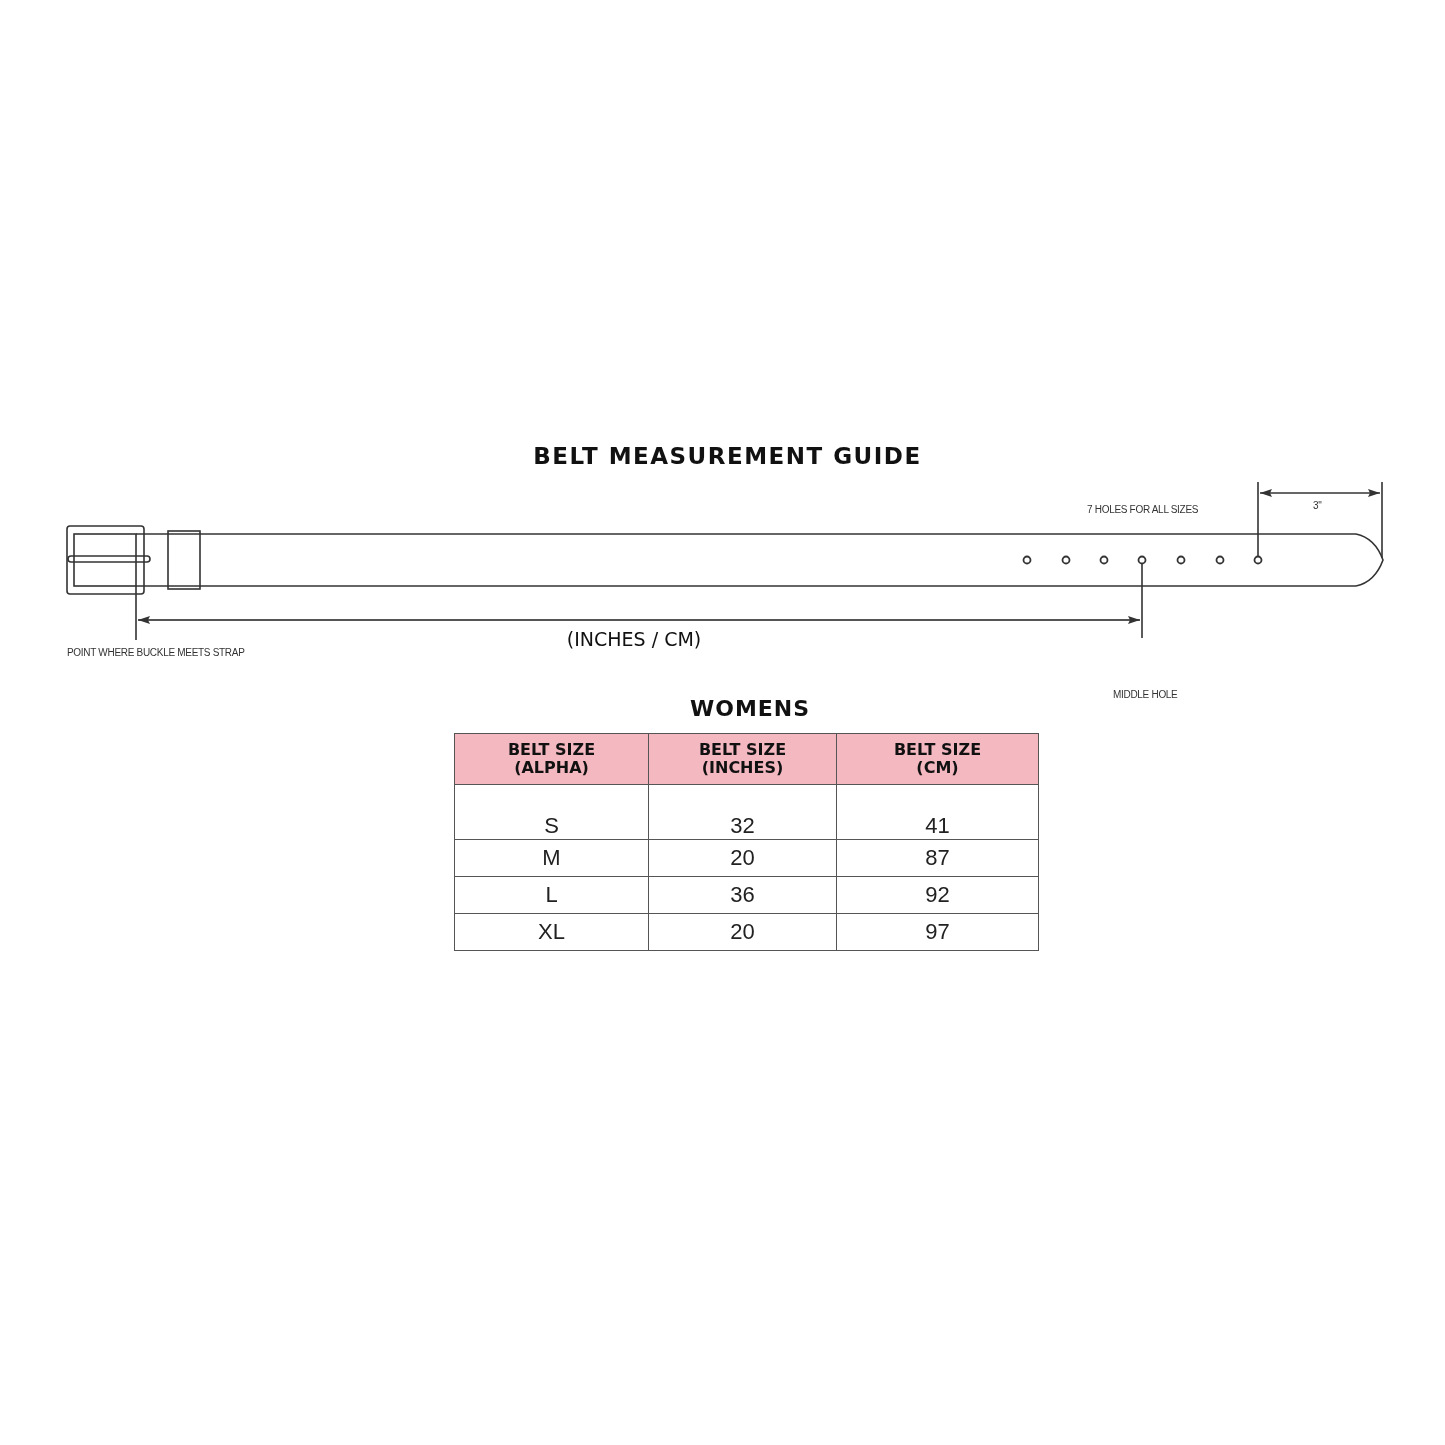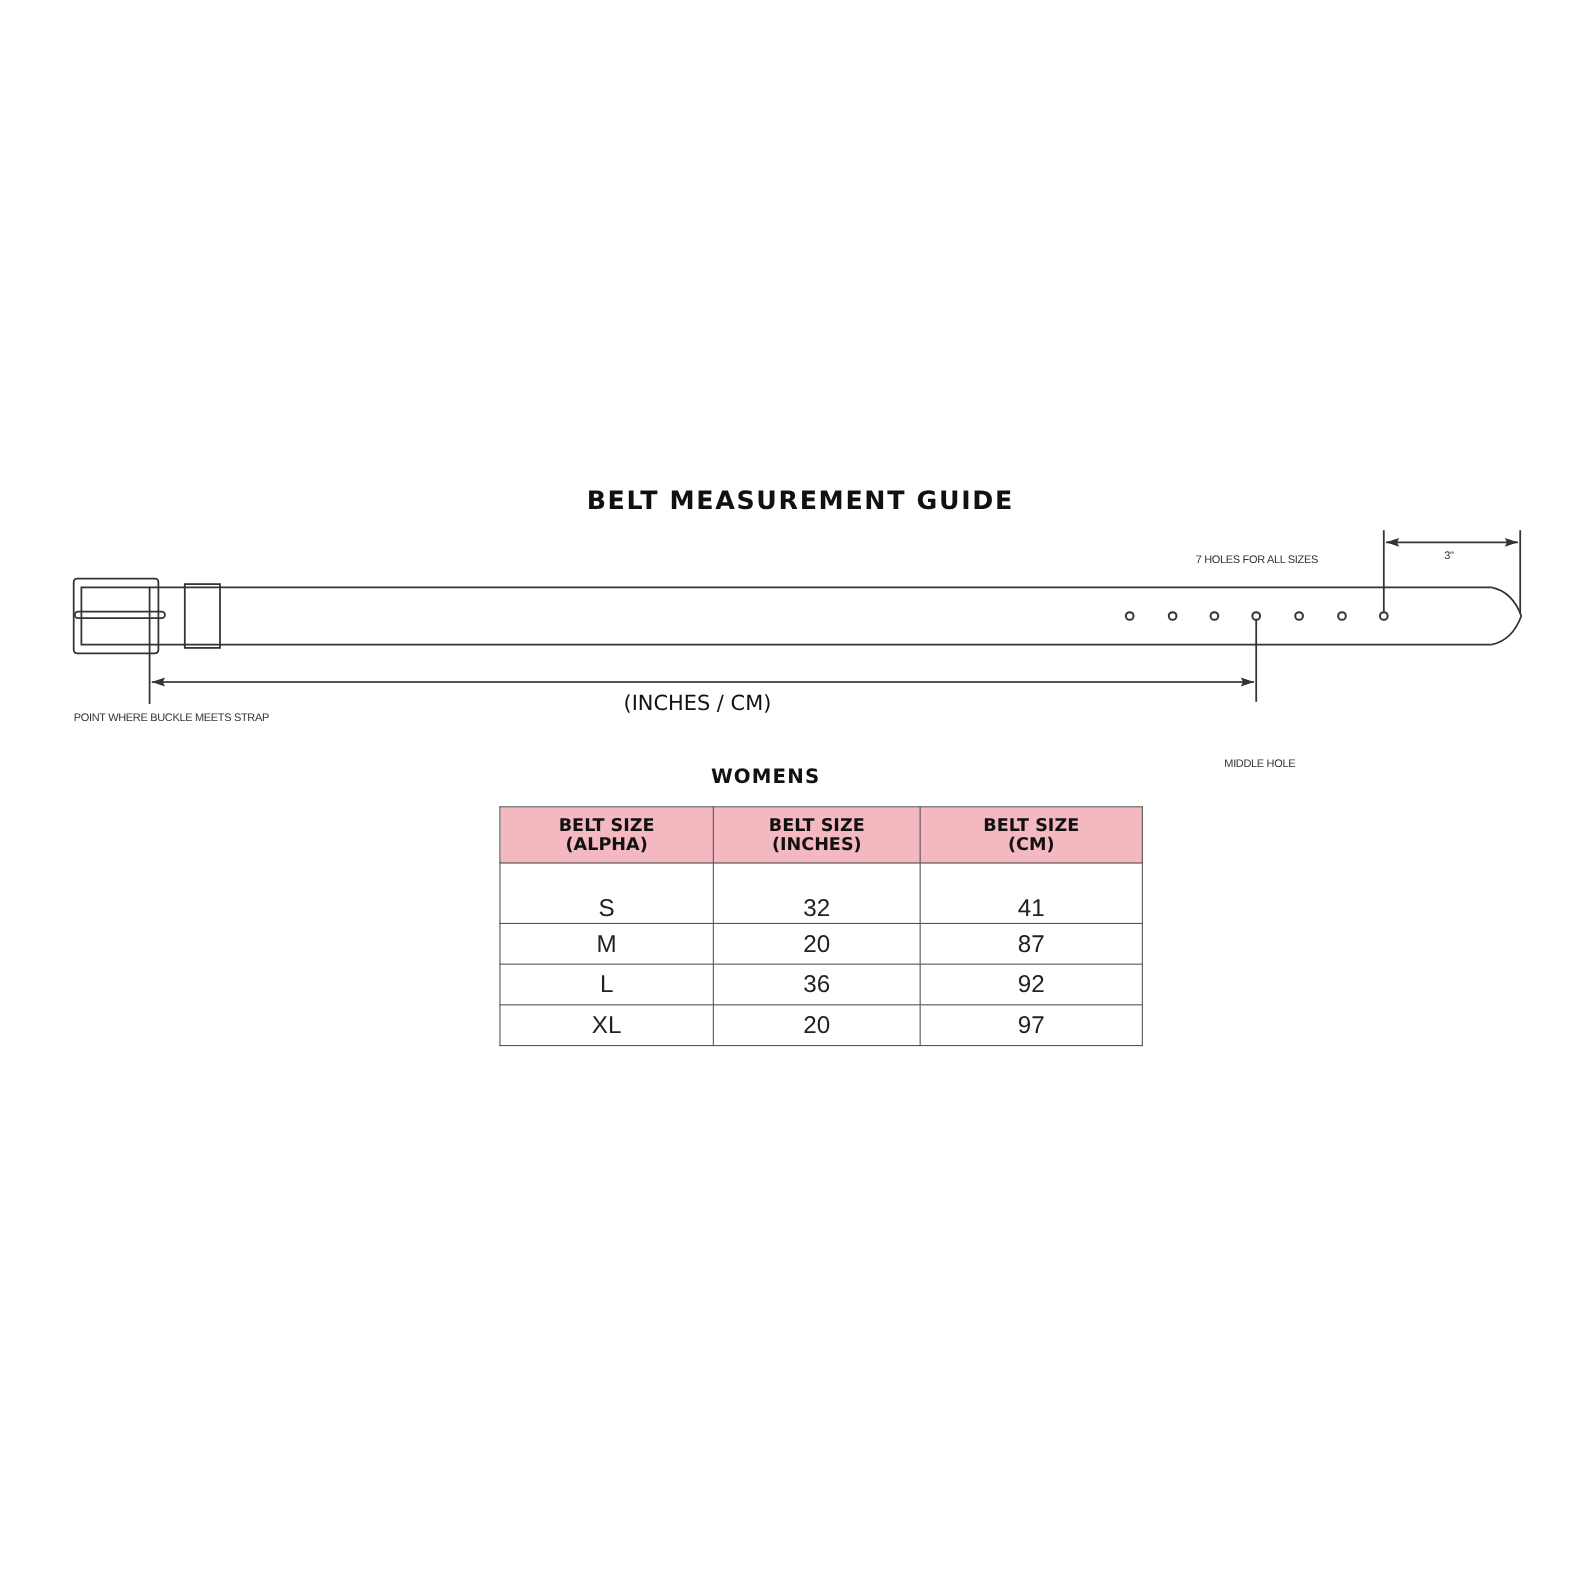--- a/index.html
+++ b/index.html
@@ -4,22 +4,22 @@
   <style>
     html, body { margin: 0; padding: 0; background: #ffffff; }
     body { width: 1445px; height: 1445px; position: relative; overflow: hidden;
            font-family: "Liberation Sans", sans-serif; color: #111; }
     .title { position: absolute; left: 0; width: 1455px; top: 443px; text-align: center;
              font-family: "DejaVu Sans", sans-serif; font-weight: bold; font-size: 23px; letter-spacing: 1.5px; }
     svg.diagram { position: absolute; left: 0; top: 0; }
     .lbl { position: absolute; font-size: 10px; letter-spacing: -0.3px; color: #333; white-space: nowrap; }
     .units { position: absolute; left: 534px; width: 200px; top: 628px; text-align: center;
              font-family: "DejaVu Sans", sans-serif; font-weight: normal; font-size: 19px; }
-    .section { position: absolute; left: 596px; width: 200px; top: 696px; text-align: center;
-               font-family: "DejaVu Sans", sans-serif; font-weight: bold; font-size: 18px; letter-spacing: 1px; }
+    .section { position: absolute; left: 650px; width: 200px; top: 696px; text-align: center;
+               font-family: "DejaVu Sans", sans-serif; font-weight: bold; font-size: 22px; letter-spacing: 1px; }
     table.sizes { position: absolute; left: 454px; top: 733px; border-collapse: collapse; padding-left: 38px; }
     table.sizes th, table.sizes td { border: 1.5px solid #555; padding: 0; text-align: center; }
     table.sizes th { height: 50px; font-family: "DejaVu Sans", sans-serif; font-weight: bold;
                      font-size: 16px; line-height: 18px; vertical-align: middle; }
     table.sizes td { font-size: 22px; color: #222; }
     .row-first td { height: 54px; vertical-align: bottom; padding-bottom: 2px; }
     .row td { height: 36px; vertical-align: middle; }
     .c1 { width: 193px; } .c2 { width: 187px; } .c3 { width: 201px; }
     .hdr-inner { display: block; }
   </style>

